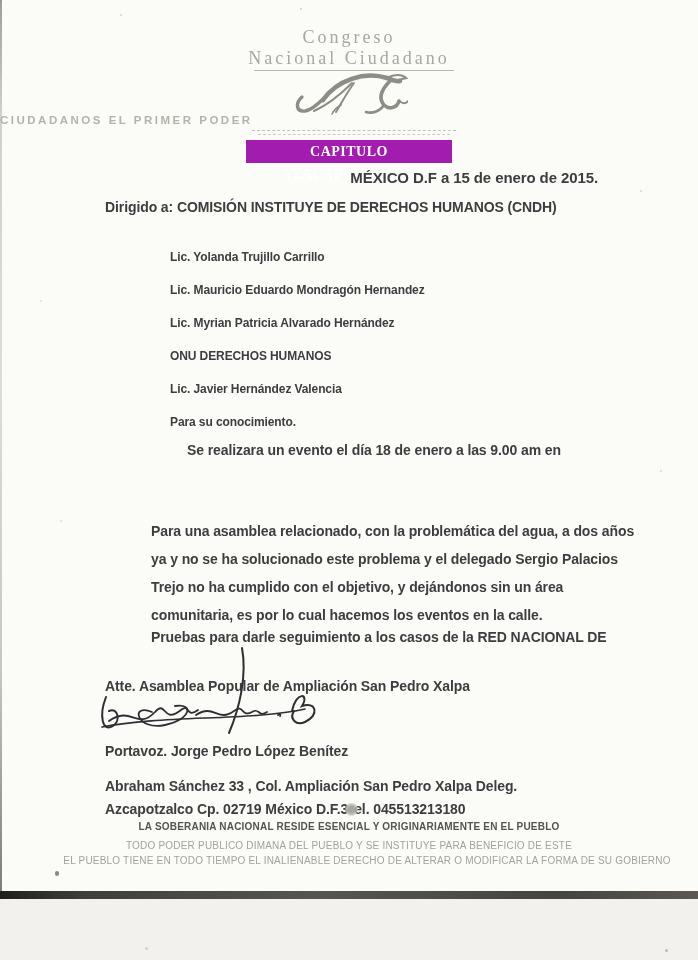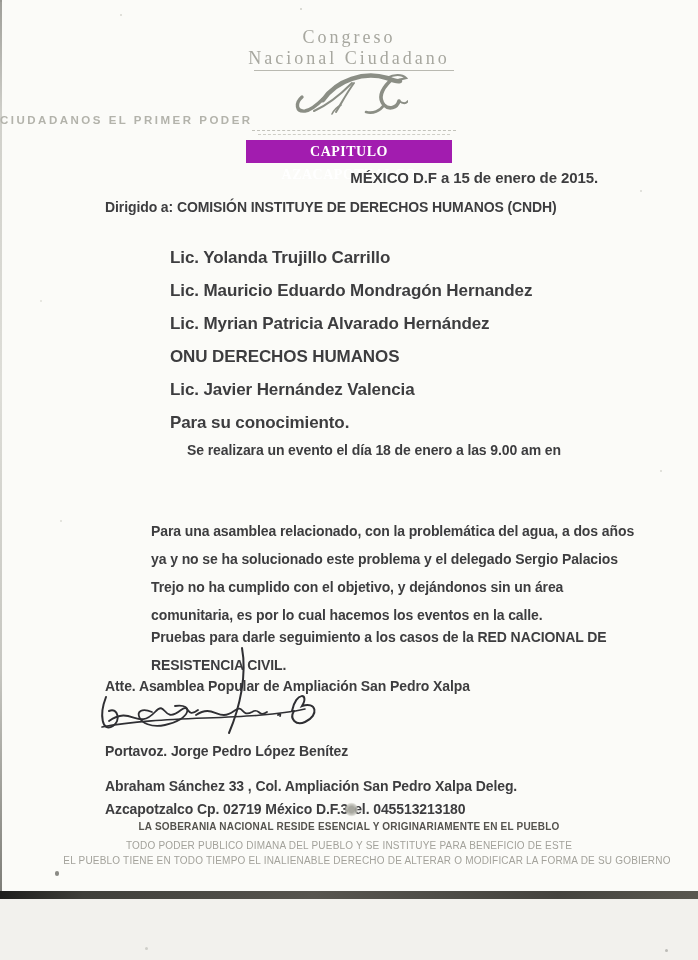--- a/index.html
+++ b/index.html
@@ -40,21 +40,21 @@
   .motto-dash1 { top:130px; left:252px; width:204px; height:0; border-top:1px dashed #c2c2ba; }
   .motto-dash2 { top:134px; left:258px; width:192px; height:0; border-top:1px dashed #cfcfc7; }
   .banner { top:140px; left:246px; width:206px; height:23px; line-height:23px;
     text-align:center; font-family:"Liberation Serif","DejaVu Serif",serif;
     font-weight:bold; font-size:14px; letter-spacing:.5px; }
 
   
   .bold-line { font-weight:bold; white-space:nowrap; letter-spacing:-.1px; }
   .date-line { top:169px; right:100px; font-size:15px; }
   .directed { top:199px; left:105px; font-size:14px; }
-  .recipients { top:241px; left:170px; font-size:17px; line-height:33px; }
+  .recipients { top:241px; left:170px; font-size:12px; line-height:33px; }
   .para { left:105px; font-size:14px; line-height:28px;margin-left:46px; }
   .p1 { top:436px; } .p1 .ln:first-child { padding-left:36px; }
   .p2 { top:517px; }
   .p3 { top:623px; }
   .atte { top:678px; left:105px; font-size:14px; }
   .signature { top:645px; left:92px; width:250px; height:102px; }
   .portavoz { top:743px; left:105px; font-size:14px; }
   .addr1 { top:778px; left:105px; font-size:14px; }
   .addr2 { top:801px; left:105px; font-size:14px; }
   .smudge { display:inline-block; width:13px; height:15px; border-radius:50%;
@@ -114,21 +114,20 @@
 
 <div class="abs para p2">
   <div class="bold-line ln">Para una asamblea relacionado, con la problemática del agua, a dos años</div>
   <div class="bold-line ln">ya y  no  se ha solucionado este problema y el delegado Sergio Palacios</div>
   <div class="bold-line ln">Trejo  no ha cumplido con el objetivo, y dejándonos sin un área</div>
   <div class="bold-line ln">comunitaria, es por lo cual hacemos los eventos en la calle.</div>
 </div>
 
 <div class="abs para p3">
   <div class="bold-line ln">Pruebas para darle seguimiento a los casos de la RED NACIONAL DE</div>
-  <div class="bold-line ln">RESISTENCIA CIVIL.</div>
 </div>
 
 <div class="abs bold-line atte">Atte. Asamblea Popular de Ampliación San Pedro Xalpa</div>
 
 <svg class="abs signature" viewBox="0 0 250 102" fill="none" xmlns="http://www.w3.org/2000/svg">
   <path d="M150 3 C155 30 148 62 137 88" stroke="#2f2f33" stroke-width="2" stroke-linecap="round"></path>
   <path d="M14 52 C7 70 10 88 21 81 C29 76 26 62 17 66" stroke="#2f2f33" stroke-width="2" stroke-linecap="round"></path>
   <path d="M17 76 C40 60 45 86 63 67 C75 54 70 80 89 65 C98 58 94 74 106 65" stroke="#2f2f33" stroke-width="1.8" stroke-linecap="round"></path>
   <path d="M60 67 C38 58 44 86 73 80 C98 75 103 58 83 61" stroke="#2f2f33" stroke-width="1.8" stroke-linecap="round"></path>
   <path d="M104 70 C122 58 126 78 142 66 C152 58 149 73 160 67 C168 62 166 73 175 67" stroke="#2f2f33" stroke-width="1.8" stroke-linecap="round"></path>

